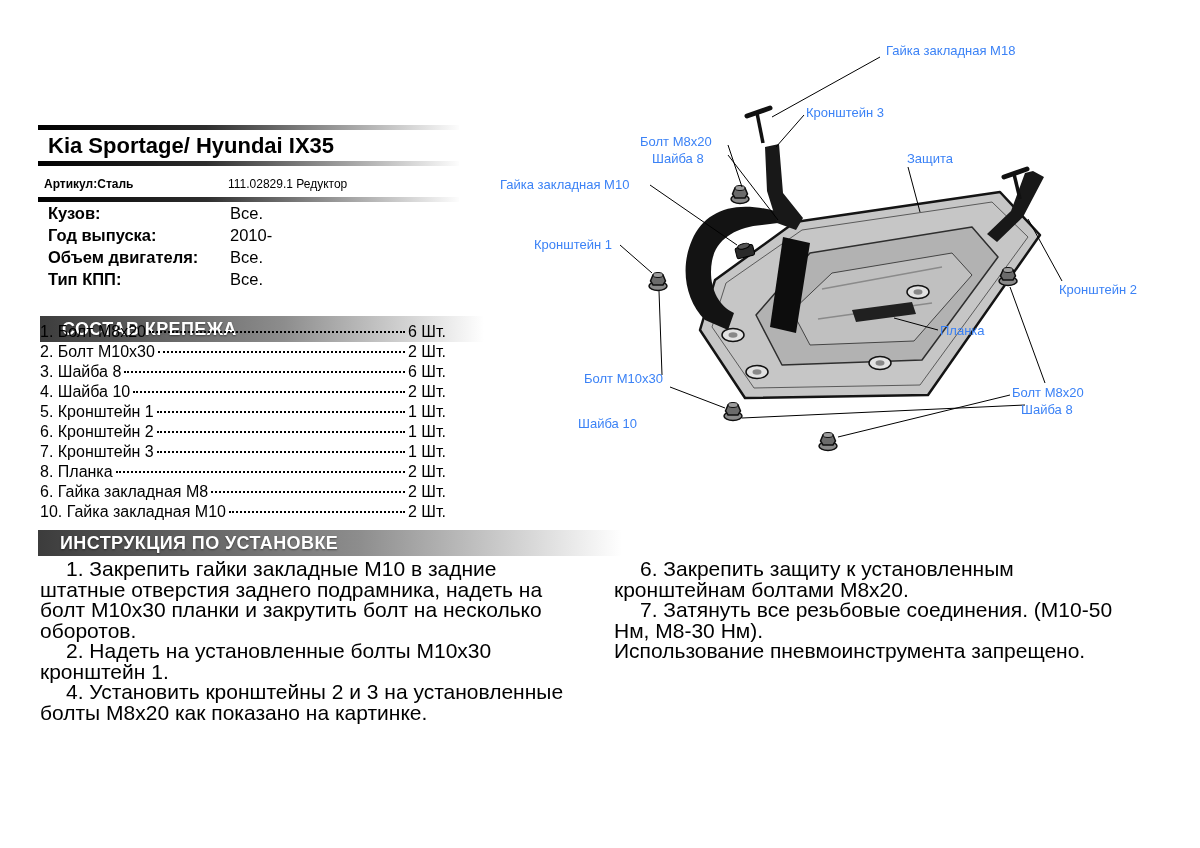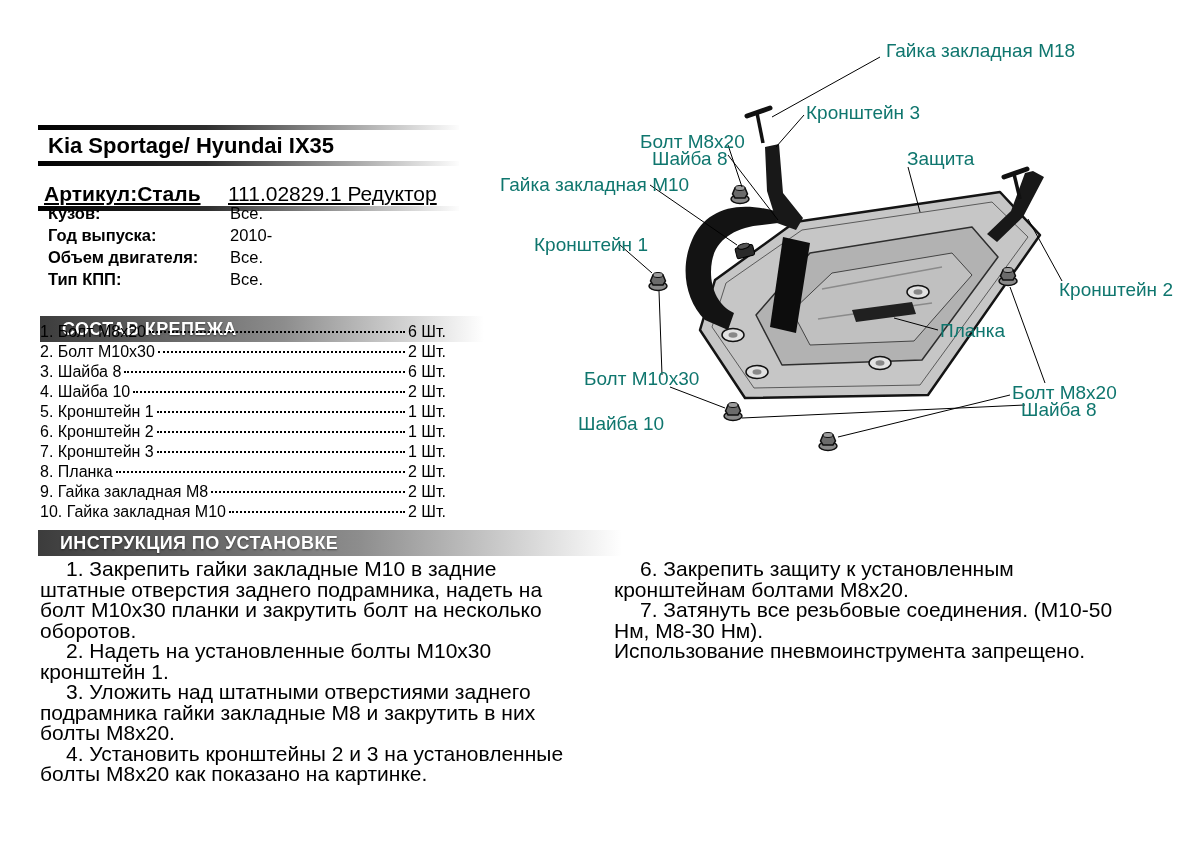--- a/index.html
+++ b/index.html
@@ -9,39 +9,39 @@
   }
   .abs{position:absolute;}
   .grad-bar{height:5px;background:linear-gradient(90deg,#000 0%,#2e2e2e 40%,#fdfdfd 100%);}
   .sec-header{
     background:linear-gradient(90deg,#3c3c3c 0%,#8d8d8d 55%,#ffffff 100%);
     color:#fff;font-weight:bold;font-size:18px;line-height:26px;height:26px;
     padding-left:22px;letter-spacing:.4px;text-shadow:0 1px 2px rgba(0,0,0,.45);
   }
   #title-block{left:38px;top:125px;width:421px;}
   .doc-title{font-size:22px;font-weight:bold;padding:3px 0 2px 10px;line-height:26px;}
-  .article-row{display:flex;font-size:21px;line-height:21px;padding:17px 0 2px 6px;text-decoration:underline;}
+  .article-row{display:flex;font-size:12px;line-height:21px;padding:8px 0 2px 6px;}
   .article-label{font-weight:bold;width:184px;}
   #specs{left:48px;top:202px;width:400px;}
   .spec-row{display:flex;font-size:16.5px;line-height:22px;}
   .spec-label{font-weight:bold;width:182px;}
   #parts-header{left:40px;top:291px;width:422px;margin-top:25px;}
   #instr-header{left:38px;top:530px;width:562px;}
   #parts-list{left:40px;top:322px;width:418px;}
   .part-row{display:flex;align-items:baseline;font-size:16px;line-height:20px;}
   .part-name{white-space:nowrap;}
   .part-dots{flex:1;border-bottom:2px dotted #000;margin:0 3px;transform:translateY(-4px);}
   .part-qty{width:50px;text-align:left;white-space:nowrap;}
   #instr-left{left:40px;top:559px;width:528px;}
   #instr-right{left:614px;top:559px;width:526px;}
   .instr-col p{margin:0;font-size:21px;line-height:20.5px;}
   .instr-col p.indent{text-indent:26px;}
   #diagram{left:480px;top:15px;width:715px;height:465px;}
   #diagram svg{position:absolute;left:0;top:0;}
-  .dlabel{position:absolute;font-size:19px;line-height:16px;white-space:nowrap;color:#0f766e;}
+  .dlabel{position:absolute;font-size:13px;line-height:16px;white-space:nowrap;color:#3b82f6;}
 </style>
 </head>
 <body>
 
 <div>
 
   <div id="title-block" class="abs">
     <div class="grad-bar"></div>
     <div class="doc-title">Kia Sportage/ Hyundai IX35</div>
     <div class="grad-bar"></div>
@@ -107,36 +107,35 @@
         <span class="part-name">7. Кронштейн 3</span>
         <span class="part-dots"></span>
         <span class="part-qty">1 Шт.</span>
       </div>
       <div class="part-row">
         <span class="part-name">8. Планка</span>
         <span class="part-dots"></span>
         <span class="part-qty">2 Шт.</span>
       </div>
       <div class="part-row">
-        <span class="part-name">9. Гайка закладная М8</span>
+        <span class="part-name">6. Гайка закладная М8</span>
         <span class="part-dots"></span>
         <span class="part-qty">2 Шт.</span>
       </div>
       <div class="part-row">
         <span class="part-name">10. Гайка закладная М10</span>
         <span class="part-dots"></span>
         <span class="part-qty">2 Шт.</span>
       </div>
     </div>
 
   <div id="instr-header" class="abs sec-header">ИНСТРУКЦИЯ ПО УСТАНОВКЕ</div>
   <div id="instr-left" class="abs instr-col">
       <p class="indent">1. Закрепить гайки закладные М10 в задние штатные отверстия заднего подрамника, надеть на болт М10х30 планки и закрутить болт на несколько оборотов.</p>
       <p class="indent">2. Надеть на установленные болты М10х30 кронштейн 1.</p>
-      <p class="indent">3. Уложить над штатными отверстиями заднего подрамника гайки закладные М8 и закрутить в них болты М8х20.</p>
       <p class="indent">4. Установить кронштейны 2 и 3 на установленные болты М8х20 как показано на картинке.</p>
     </div>
   <div id="instr-right" class="abs instr-col">
       <p class="indent">6. Закрепить защиту к установленным кронштейнам болтами М8х20.</p>
       <p class="indent">7. Затянуть все резьбовые соединения. (М10-50 Нм, М8-30 Нм).</p>
       <p>Использование пневмоинструмента запрещено.</p>
     </div>
 
   <div id="diagram" class="abs">
     <svg width="715" height="465" viewBox="0 0 715 465">

